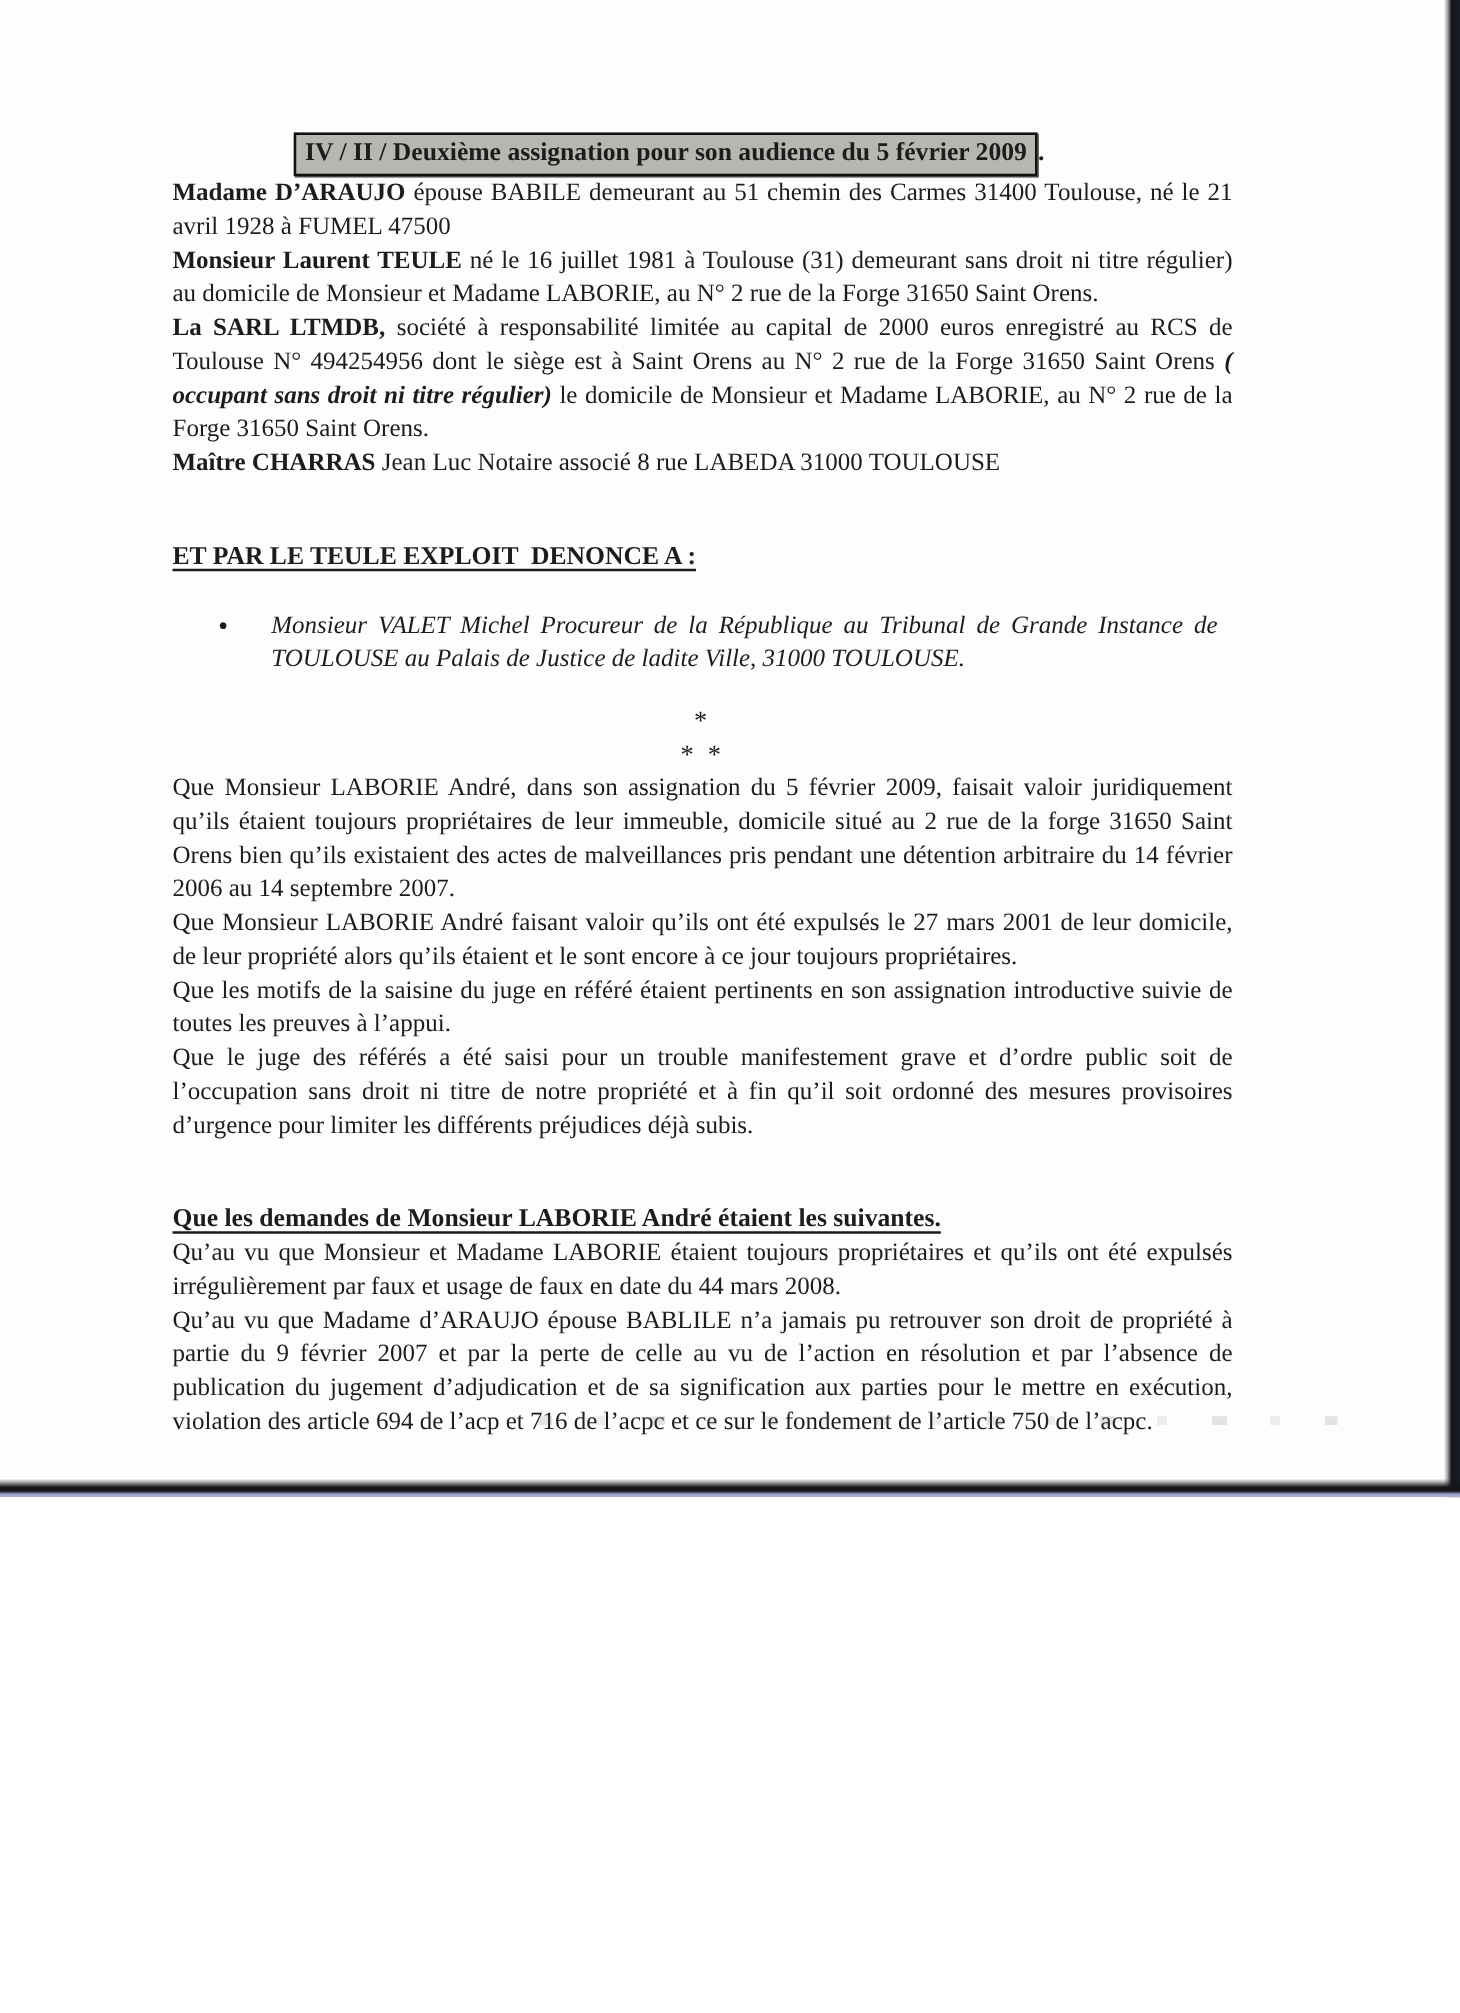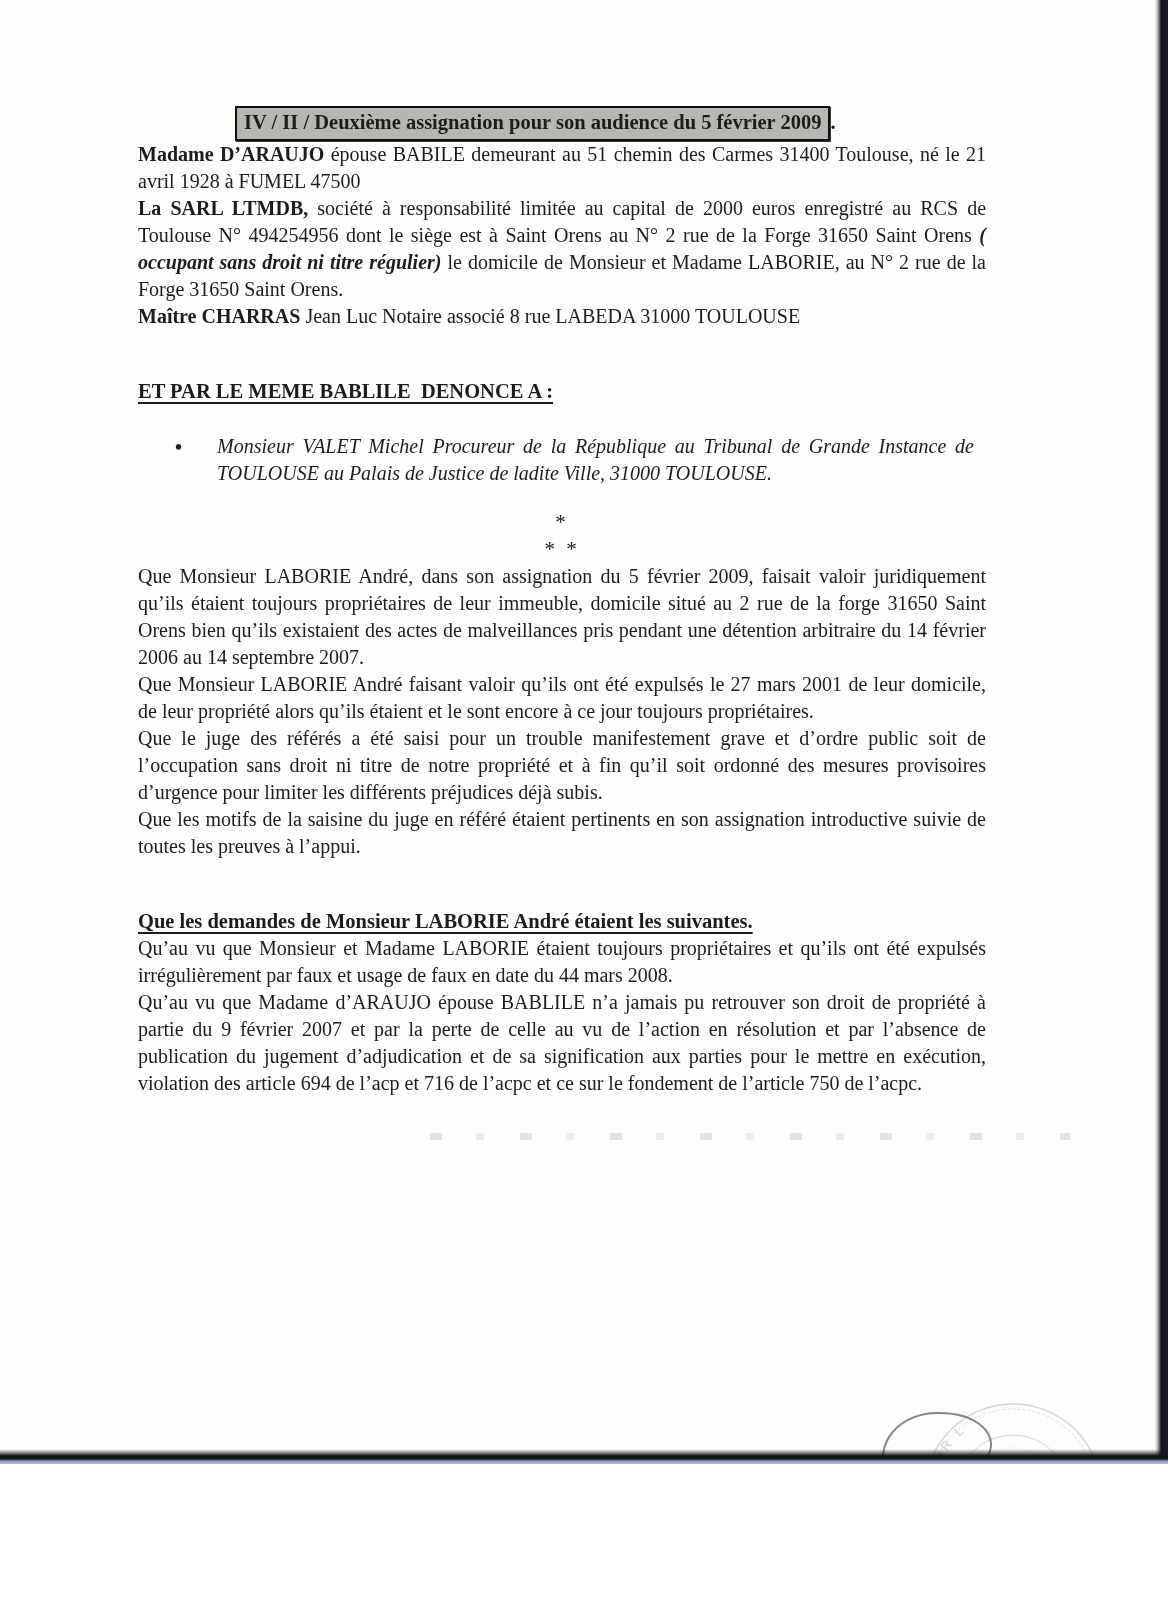--- a/index.html
+++ b/index.html
@@ -1,18 +1,18 @@
 <!DOCTYPE html>
 <html><head>
 <meta charset="utf-8">
 <style>
   html,body{margin:0;padding:0;background:#ffffff;}
   .page{
     position:relative;
-    width:1168px;height:1464px;
+    width:1168px;height:1198px;
     background:#fdfdfc;
     overflow:hidden;
     font-family:"Liberation Serif","DejaVu Serif",serif;
     color:#1c1c1c;
   }
   
   .edge-right{
     position:absolute;top:0;right:0;width:13px;height:100%;
     background:linear-gradient(to right, rgba(20,22,26,0) 0%, rgba(20,22,26,.35) 22%, #14161a 48%, #1b1e27 100%);
   }
@@ -88,44 +88,45 @@
 <div class="page">
 
   <div class="content">
 
     <div class="title-row">
       <span class="title-box">IV / II / Deuxième assignation pour son audience du 5 février 2009</span><span class="title-suffix">.</span>
     </div>
 
     <p class="para mt-p1"><span class="seg bold">Madame D’ARAUJO</span><span class="seg normal"> épouse BABILE demeurant au 51 chemin des Carmes 31400 Toulouse, né le 21 avril 1928 à FUMEL 47500</span></p>
 
+    <p class="para mt-p2"><span class="seg bold">Monsieur Laurent TEULE</span><span class="seg normal"> né le 16 juillet 1981 à Toulouse (31) demeurant sans droit ni titre régulier) au domicile de Monsieur et Madame LABORIE, au N° 2 rue de la Forge 31650 Saint Orens.</span></p>
 
     <p class="para mt-p3"><span class="seg bold">La SARL LTMDB,</span><span class="seg normal"> société à responsabilité limitée au capital de 2000 euros enregistré au RCS de Toulouse N° 494254956 dont le siège est à Saint Orens au N° 2 rue de la Forge 31650 Saint Orens </span><span class="seg bolditalic">( occupant sans droit ni titre régulier)</span><span class="seg normal"> le domicile de Monsieur et Madame LABORIE, au N° 2 rue de la Forge 31650 Saint Orens.</span></p>
 
     <p class="para mt-p4"><span class="seg bold">Maître CHARRAS</span><span class="seg normal"> Jean Luc Notaire associé 8 rue LABEDA 31000 TOULOUSE</span></p>
 
-    <h3 class="heading">ET PAR LE MEME BABLILE  DENONCE A :</h3>
+    <h3 class="heading">ET PAR LE TEULE EXPLOIT  DENONCE A :</h3>
 
     <div class="bullet-row">
       <span class="bullet-marker">•</span>
       <p class="bullet-text">Monsieur VALET Michel Procureur de la République au Tribunal de Grande Instance de TOULOUSE au Palais de Justice de ladite Ville, 31000 TOULOUSE.</p>
     </div>
 
     <div class="stars">
       <div>*</div>
       <div>* *</div>
     </div>
 
     <p class="para mt-p5">Que Monsieur LABORIE André, dans son assignation du 5 février 2009, faisait valoir juridiquement qu’ils étaient toujours propriétaires de leur immeuble, domicile situé au 2 rue de la forge 31650 Saint Orens bien qu’ils existaient des actes de malveillances pris pendant une détention arbitraire du 14 février 2006 au 14 septembre 2007.</p>
 
     <p class="para mt-p6">Que Monsieur LABORIE André faisant valoir qu’ils ont été expulsés le 27 mars 2001 de leur domicile, de leur propriété alors qu’ils étaient et le sont encore à ce jour toujours propriétaires.</p>
 
+    <p class="para mt-p8">Que les motifs de la saisine du juge en référé étaient pertinents en son assignation introductive suivie de toutes les preuves à l’appui.</p>
+
     <p class="para mt-p7">Que le juge des référés a été saisi pour un trouble manifestement grave et d’ordre public soit de l’occupation sans droit ni titre de notre propriété et à fin qu’il soit ordonné des mesures provisoires d’urgence pour limiter les différents préjudices déjà subis.</p>
-
-    <p class="para mt-p8">Que les motifs de la saisine du juge en référé étaient pertinents en son assignation introductive suivie de toutes les preuves à l’appui.</p>
 
     <h3 class="heading heading2">Que les demandes de Monsieur LABORIE André étaient les suivantes.</h3>
 
     <p class="para mt-p9">Qu’au vu que Monsieur et Madame LABORIE étaient toujours propriétaires et qu’ils ont été expulsés irrégulièrement par faux et usage de faux en date du 44 mars 2008.</p>
 
     <p class="para mt-p10">Qu’au vu que Madame d’ARAUJO épouse BABLILE n’a jamais pu retrouver son droit de propriété à partie du 9 février 2007 et par la perte de celle au vu de l’action en résolution et par l’absence de publication du jugement d’adjudication et de sa signification aux parties pour le mettre en exécution, violation des article 694 de l’acp et 716 de l’acpc et ce sur le fondement de l’article 750 de l’acpc.</p>
 
   </div>
 
   <div class="scan-artifact"></div>

